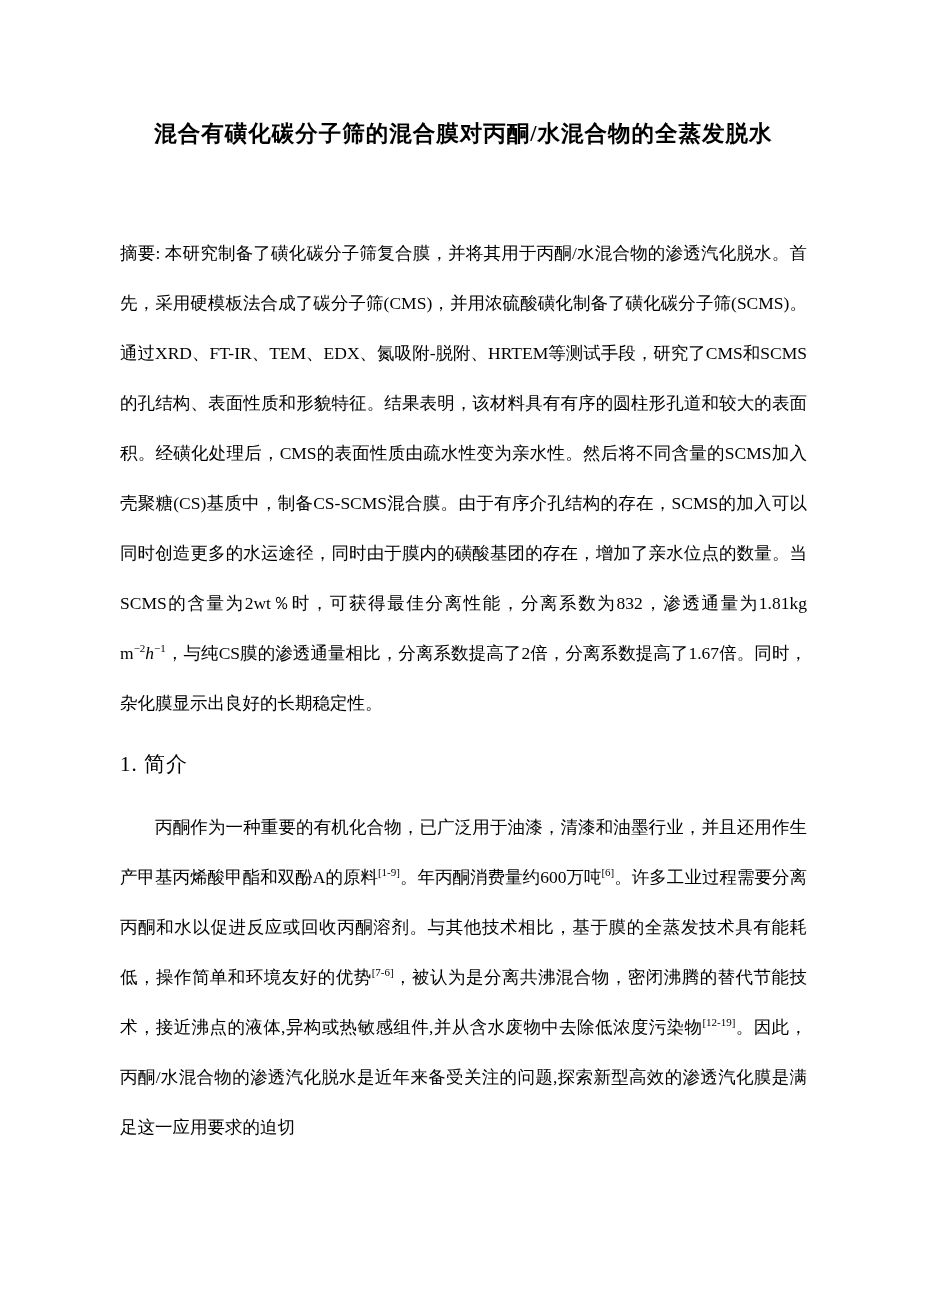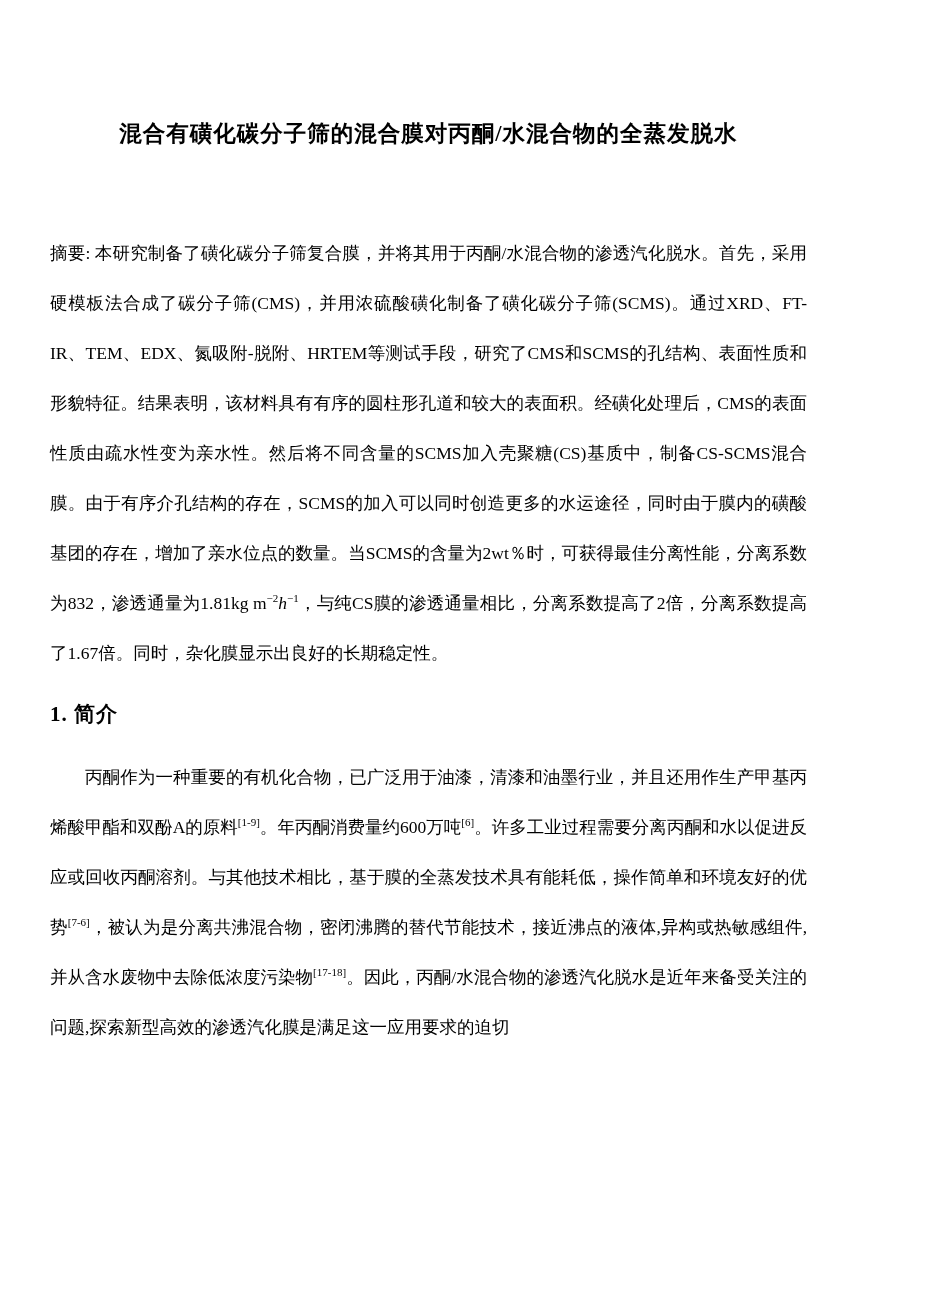--- a/index.html
+++ b/index.html
@@ -10,41 +10,41 @@
     width: 925px;
     height: 1309px;
     overflow: hidden;
     font-family: "Liberation Serif", "DejaVu Serif", serif;
     color: #000000;
   }
   .page {
     width: 925px;
     height: 1309px;
     background: #ffffff;
-    padding: 102px 118px 40px 50px;
+    padding: 102px 118px 40px 120px;
   }
   .paper-title {
     font-size: 22.5px;
     font-weight: 700;
     text-align: center;
     line-height: 64px;
     letter-spacing: 1px;
   }
   .abstract {
     margin-top: 62px;
     font-size: 17.5px;
     line-height: 50px;
     text-align: justify;
     text-justify: inter-ideograph;
     word-break: break-word;
   }
   .section-heading {
     margin-top: 22px;
     font-size: 21px;
-    font-weight: 700;
+    font-weight: 400;
     letter-spacing: 1px;
   }
   .intro {
     margin-top: 24px;
     font-size: 17.5px;
     line-height: 50px;
     text-align: justify;
     text-justify: inter-ideograph;
     text-indent: 2em;
     word-break: break-word;
@@ -61,15 +61,15 @@
 <body>
 
 <div class="page">
 
   <h1 class="paper-title">混合有磺化碳分子筛的混合膜对丙酮/水混合物的全蒸发脱水</h1>
 
   <p class="abstract"><span class="seg-b">摘要</span><span>: 本研究制备了磺化碳分子筛复合膜，并将其用于丙酮/水混合物的渗透汽化脱水。首先，采用硬模板法合成了碳分子筛(CMS)，并用浓硫酸磺化制备了磺化碳分子筛(SCMS)。通过XRD、FT-IR、TEM、EDX、氮吸附-脱附、HRTEM等测试手段，研究了CMS和SCMS的孔结构、表面性质和形貌特征。结果表明，该材料具有有序的圆柱形孔道和较大的表面积。经磺化处理后，CMS的表面性质由疏水性变为亲水性。然后将不同含量的SCMS加入壳聚糖(CS)基质中，制备CS-SCMS混合膜。由于有序介孔结构的存在，SCMS的加入可以同时创造更多的水运途径，同时由于膜内的磺酸基团的存在，增加了亲水位点的数量。当SCMS的含量为2wt％时，可获得最佳分离性能，分离系数为832，渗透通量为1.81kg m</span><sup>−2</sup><span class="seg-i">h</span><sup>−1</sup><span>，与纯CS膜的渗透通量相比，分离系数提高了2倍，分离系数提高了1.67倍。同时，杂化膜显示出良好的长期稳定性。</span></p>
 
   <h2 class="section-heading">1. 简介</h2>
 
-  <p class="intro"><span>丙酮作为一种重要的有机化合物，已广泛用于油漆，清漆和油墨行业，并且还用作生产甲基丙烯酸甲酯和双酚A的原料</span><sup>[1-9]</sup><span>。年丙酮消费量约600万吨</span><sup>[6]</sup><span>。许多工业过程需要分离丙酮和水以促进反应或回收丙酮溶剂。与其他技术相比，基于膜的全蒸发技术具有能耗低，操作简单和环境友好的优势</span><sup>[7-6]</sup><span>，被认为是分离共沸混合物，密闭沸腾的替代节能技术，接近沸点的液体,异构或热敏感组件,并从含水废物中去除低浓度污染物</span><sup>[17-18]</sup><span>。因此，丙酮/水混合物的渗透汽化脱水是近年来备受关注的问题,探索新型高效的渗透汽化膜是满足这一应用要求的迫切</span></p>
+  <p class="intro"><span>丙酮作为一种重要的有机化合物，已广泛用于油漆，清漆和油墨行业，并且还用作生产甲基丙烯酸甲酯和双酚A的原料</span><sup>[1-9]</sup><span>。年丙酮消费量约600万吨</span><sup>[6]</sup><span>。许多工业过程需要分离丙酮和水以促进反应或回收丙酮溶剂。与其他技术相比，基于膜的全蒸发技术具有能耗低，操作简单和环境友好的优势</span><sup>[7-6]</sup><span>，被认为是分离共沸混合物，密闭沸腾的替代节能技术，接近沸点的液体,异构或热敏感组件,并从含水废物中去除低浓度污染物</span><sup>[12-19]</sup><span>。因此，丙酮/水混合物的渗透汽化脱水是近年来备受关注的问题,探索新型高效的渗透汽化膜是满足这一应用要求的迫切</span></p>
 
 </div>
 
 </body></html>

